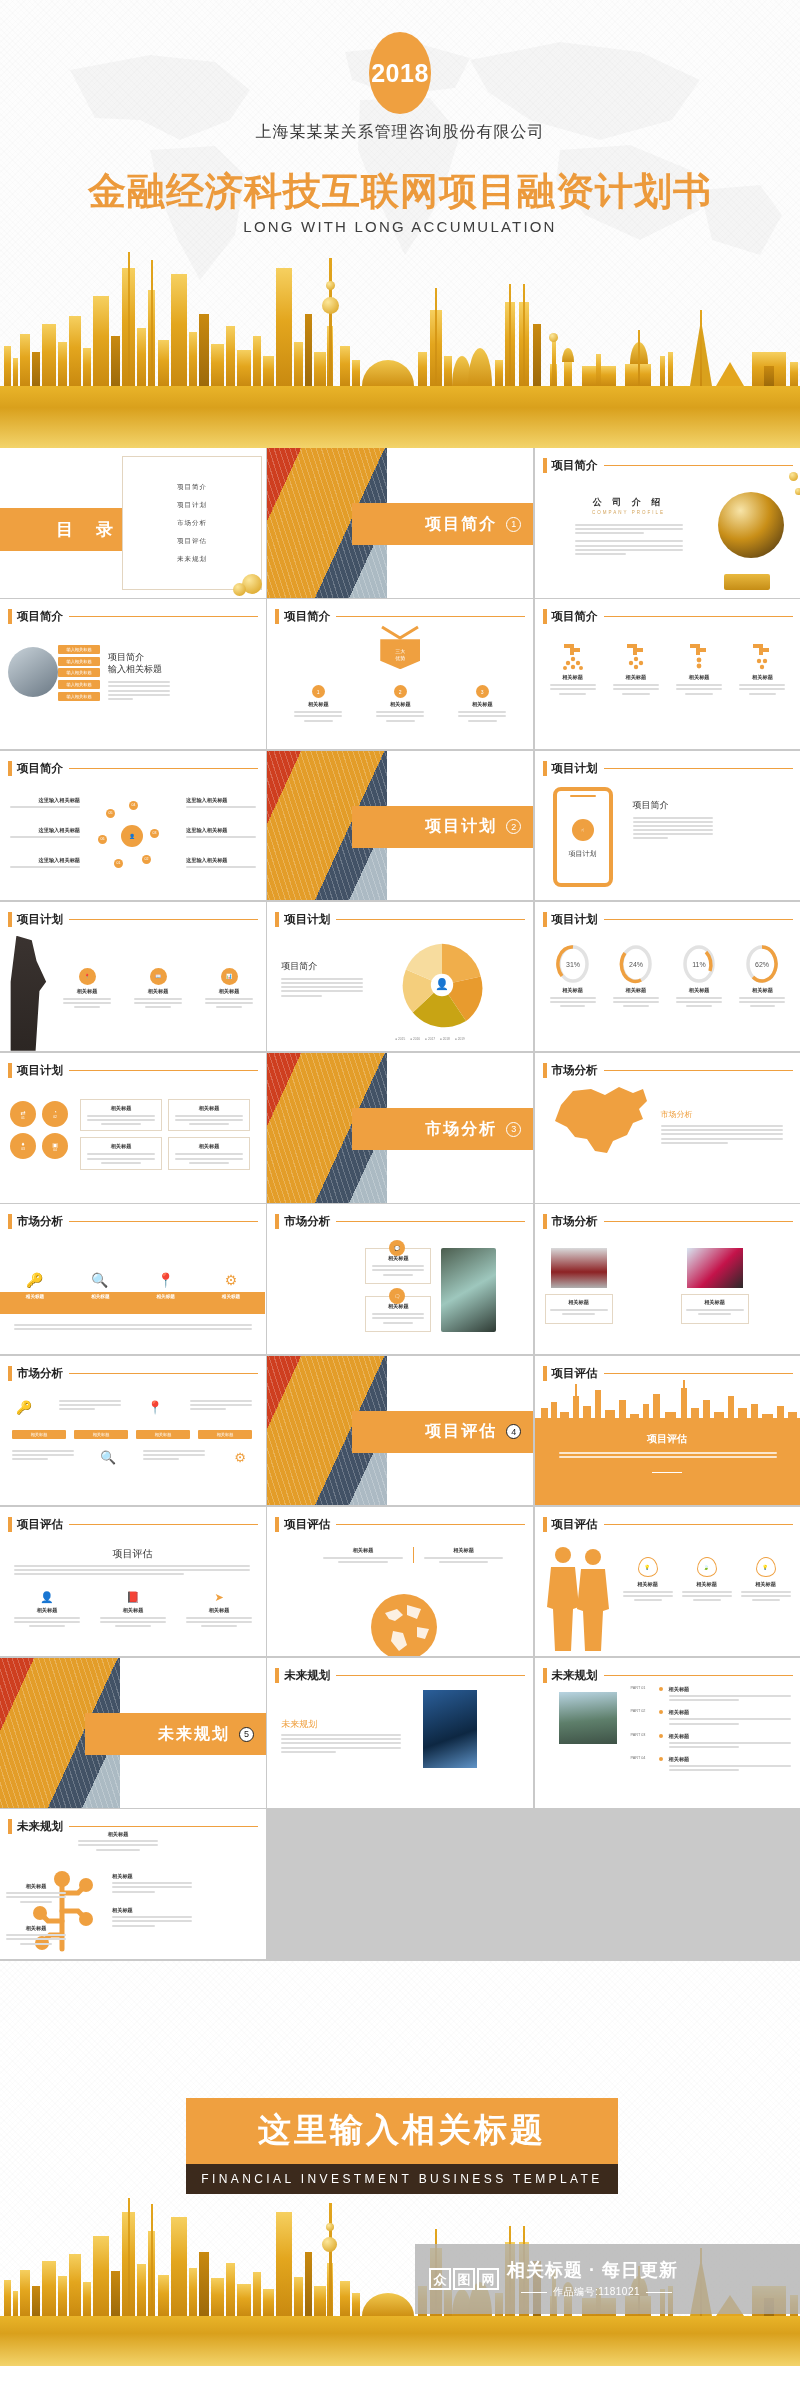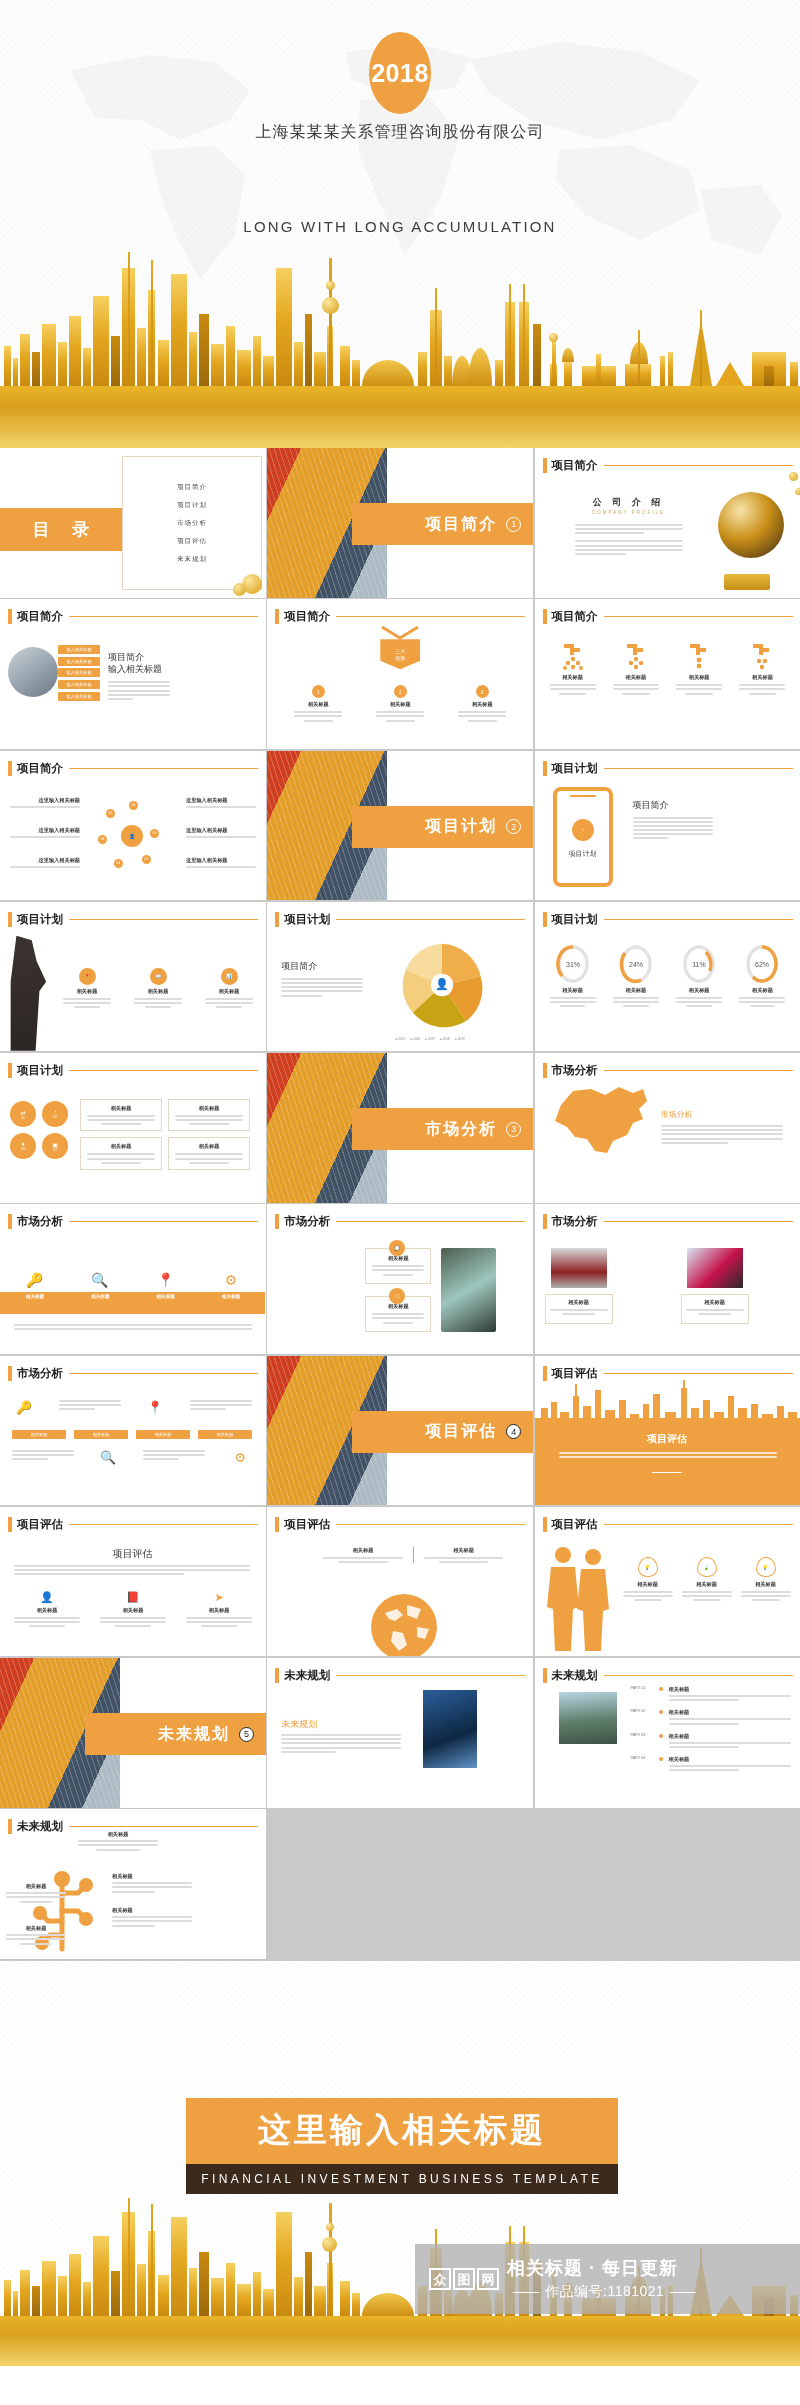--- a/index.html
+++ b/index.html
@@ -118,21 +118,21 @@
   }
   .sec-band .sec-t { color: #fff; font-size: 16px; font-weight: bold; letter-spacing: 2px; }
   .sec-num {
     width: 15px; height: 15px; border-radius: 50%; border: 1.2px solid #fff; color: #fff;
     font-size: 9px; display: flex; align-items: center; justify-content: center;
   }
   .sec-num.dk { border-color:#222; color:#222; background:#fff; }
 
   
   .toc-band { position:absolute; left:0; top:60px; width:122px; height:43px; background:#EFA040;
-              display:flex;align-items:center;justify-content:center; }
+              display:flex;align-items:center;justify-content:flex-end; }
   .toc-band span { color:#fff; font-size:17px; font-weight:bold; letter-spacing:9px; padding-left:9px;}
   .toc-box { position:absolute; left:122px; top:8px; width:140px; height:134px;
              border:1px solid #e3d5c0; display:flex; flex-direction:column;
              align-items:center; justify-content:center; gap:9px; }
   .toc-box div { font-size:6.5px; color:#4a4a4a; letter-spacing:1px; }
 
   
   .ln { height: 2px; background: #dcdcdc; border-radius: 1px; margin-bottom: 2.2px; }
   .lnblk { position: absolute; }
   .mini-ttl { font-size: 5.2px; font-weight: bold; color: #3a3a3a; text-align: center; }
@@ -157,21 +157,21 @@
   .watermark {
     position:absolute; right:0; top:283px; width:385px; height:70px;
     background: rgba(175,175,175,.78);
     display:flex; align-items:center; gap:8px; padding-left:14px;
   }
   .wm-logo { display:flex; gap:2px; }
   .wm-logo i { width:22px;height:22px;border:2px solid #fff; display:block; font-style:normal;
                color:#fff; font-size:13px; text-align:center; line-height:19px; font-weight:bold;}
   .wm-right { color:#fff; }
   .wm-main { font-size:18px; font-weight:bold; letter-spacing:1px; }
-  .wm-id { font-size:14px; text-align:right; margin-top:3px; letter-spacing:.5px; }
+  .wm-id { font-size:10px; text-align:right; margin-top:3px; letter-spacing:.5px; }
   .wm-rule { display:inline-block; width:26px; height:1px; background:#fff;
              vertical-align:middle; margin:0 6px; }
 </style>
 </head>
 <body>
 
 <div class="hero">
 
   <svg class="hero-worldmap" viewBox="0 0 800 300" preserveAspectRatio="none">
     <g fill="#eeeeee">
@@ -184,20 +184,21 @@
       <path d="M700,190 L760,185 L782,215 L760,255 L712,240 Z"></path>
     </g>
   </svg>
   <div class="hero-tex"></div>
 
   <div class="year-badge">
     <span>2018</span>
   </div>
 
   <div class="hero-company">上海某某某关系管理咨询股份有限公司</div>
+  <div class="hero-title">金融经济科技互联网项目融资计划书</div>
   <div class="hero-sub">LONG WITH LONG ACCUMULATION</div>
 
   <div class="skyline">
     <div class="sk-row">
       <div class="bld" style="left:4px;width:7px;height:40px"></div>
       <div class="bld" style="left:13px;width:5px;height:28px"></div>
       <div class="bld" style="left:20px;width:10px;height:52px"></div>
       <div class="bld dark" style="left:32px;width:8px;height:34px"></div>
       <div class="bld" style="left:42px;width:14px;height:62px"></div>
       <div class="bld" style="left:58px;width:9px;height:44px"></div>

